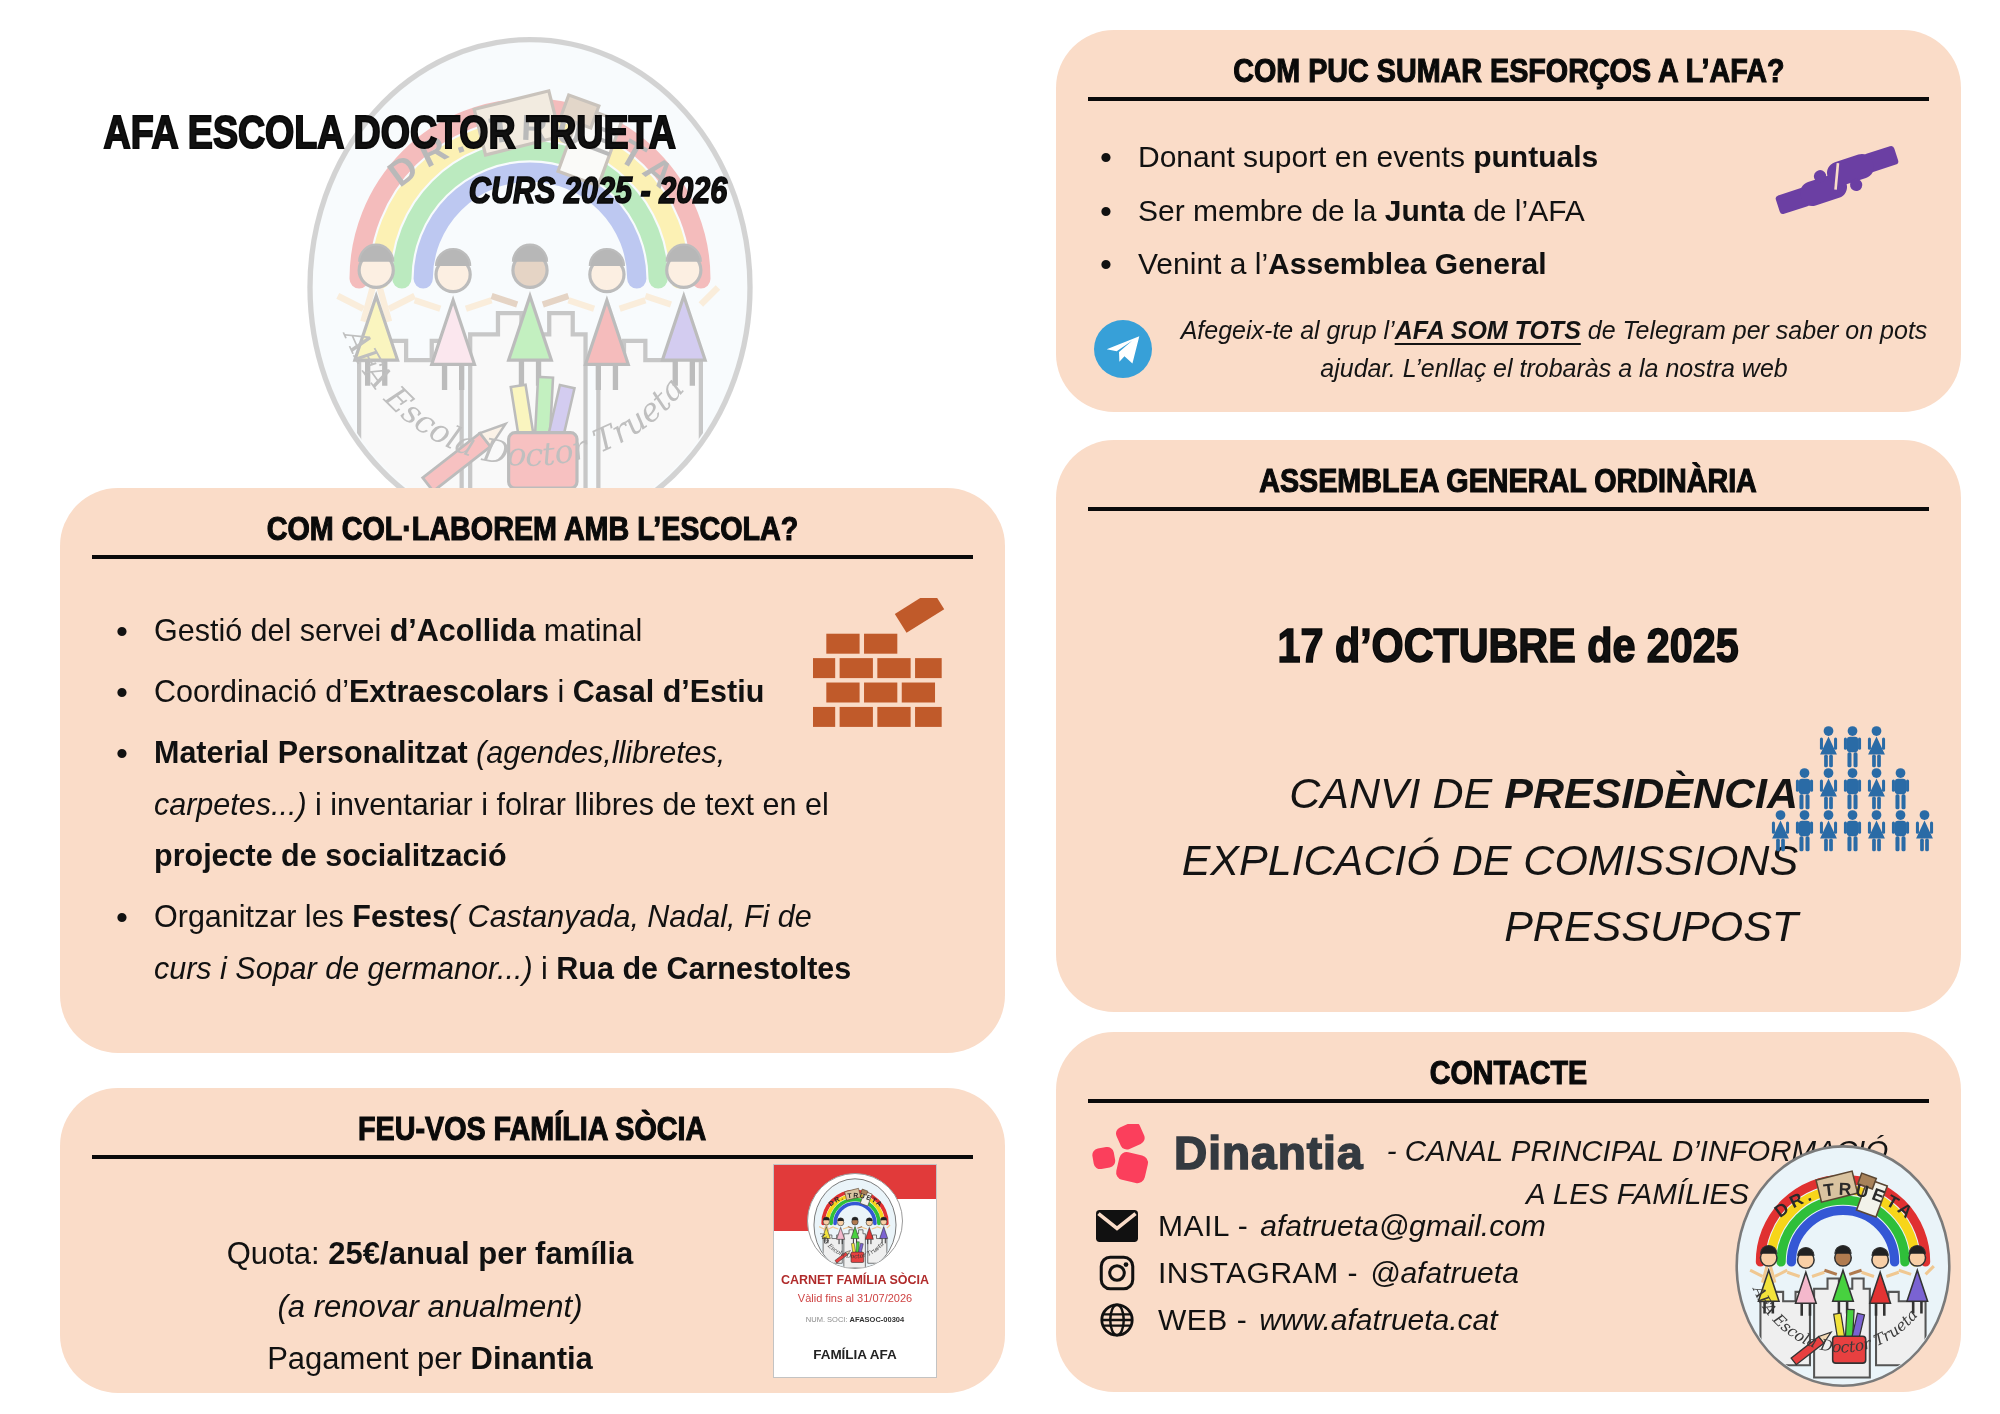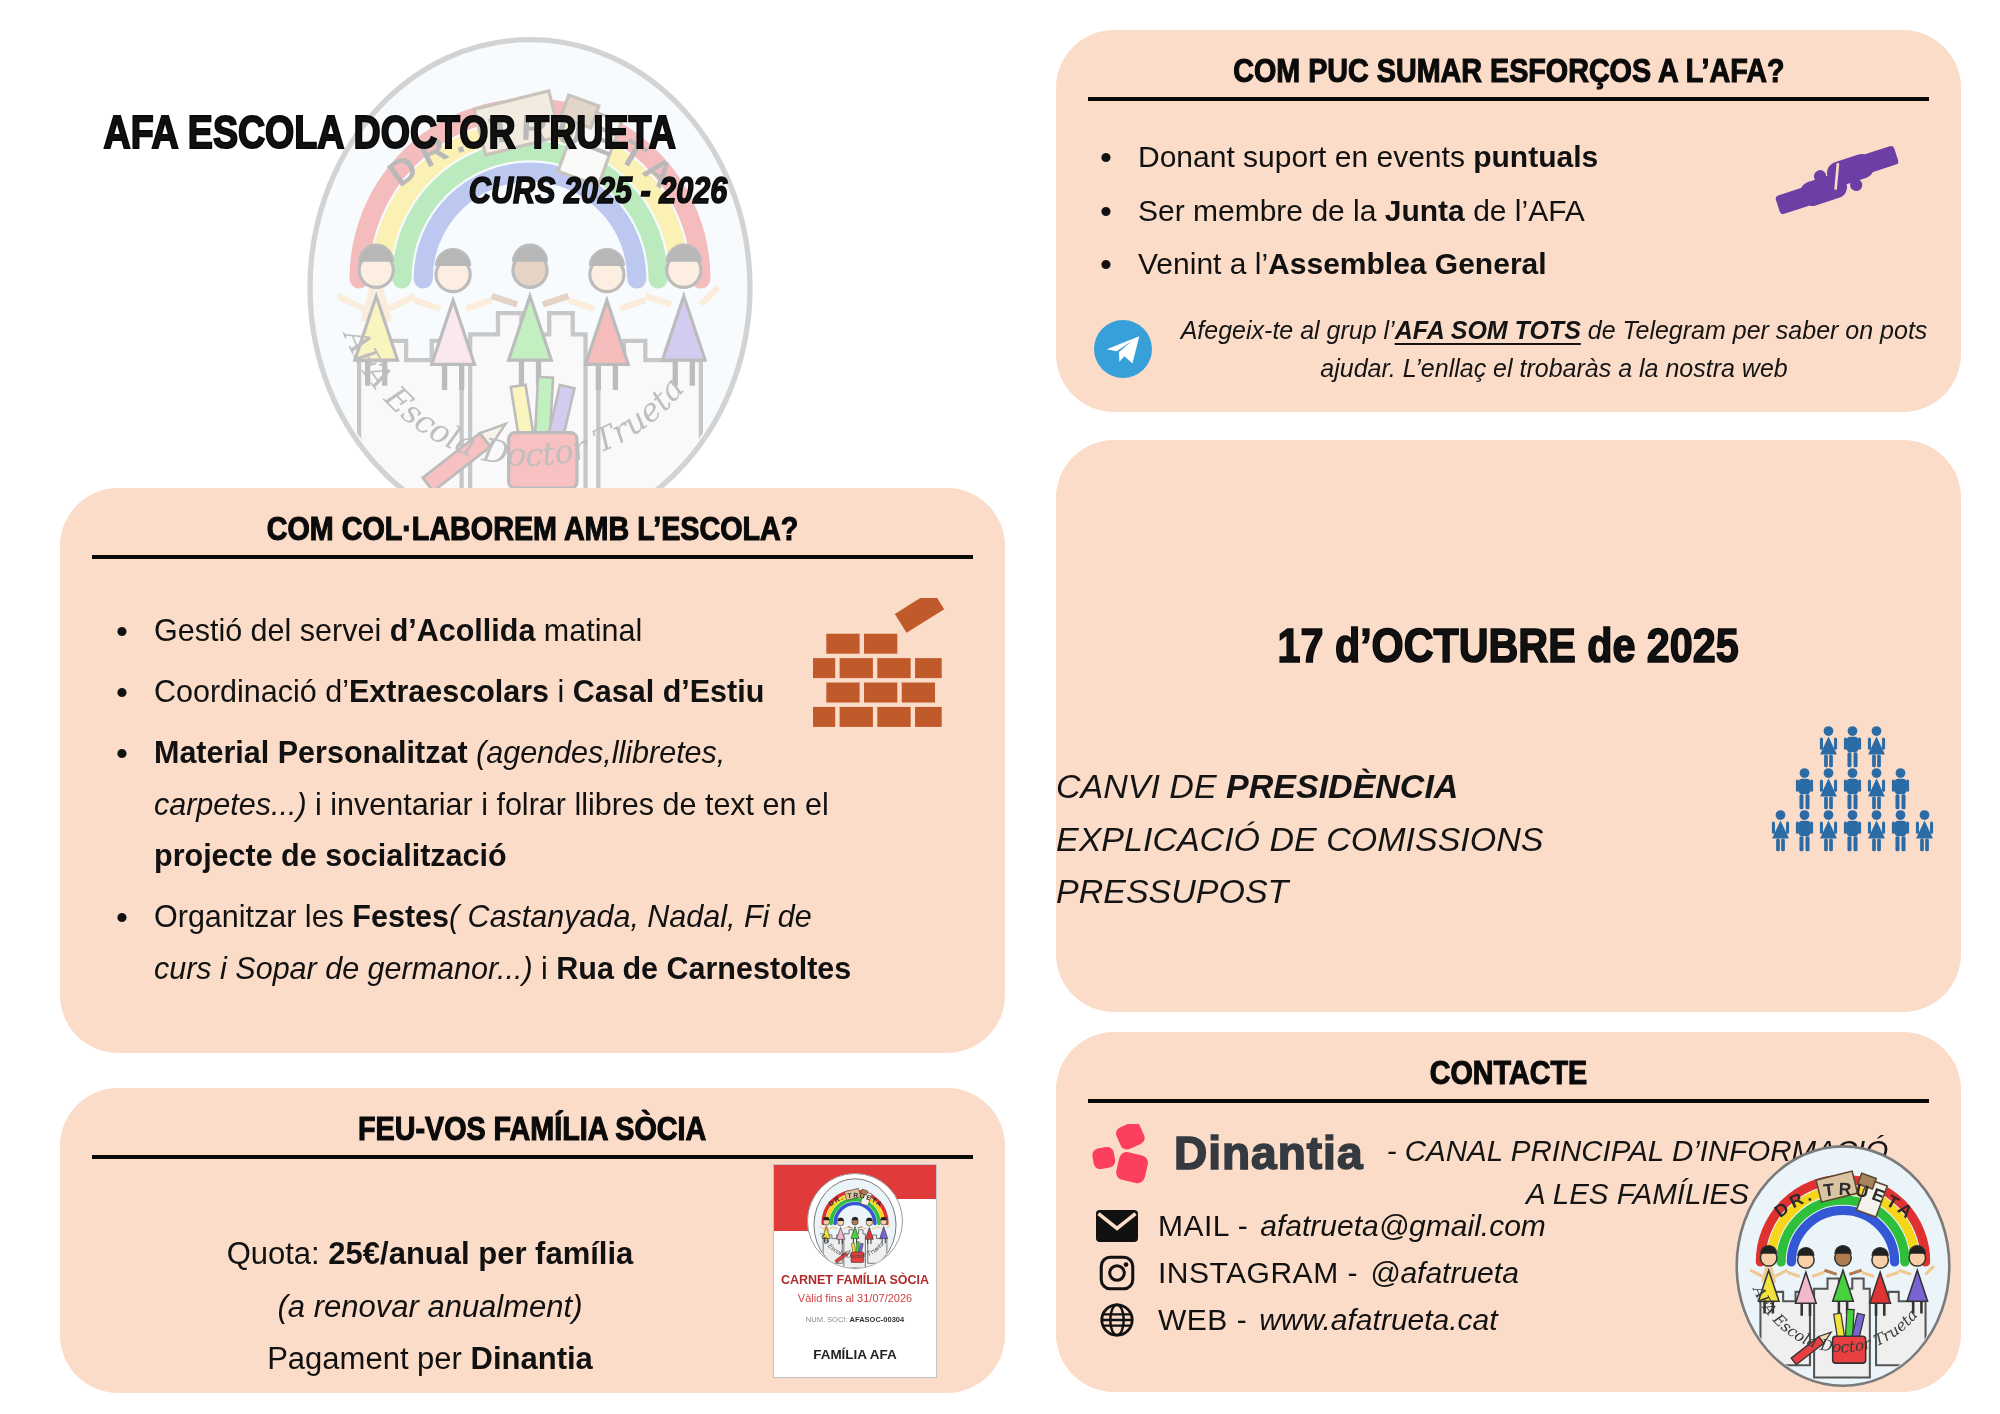--- a/index.html
+++ b/index.html
@@ -45,21 +45,21 @@
   .tg{width:58px;height:58px;flex:0 0 58px;margin-top:8px;}
   .tg-text{margin-left:16px;width:772px;text-align:center;font-style:italic;font-size:25px;line-height:1.5;color:#141414;}
 
   #box-collab .bullets{margin:46px 40px 0 42px;max-width:760px;font-size:30.5px;}
   #box-collab .bullets li{margin-bottom:9px;line-height:1.7;}
   .bricks{position:absolute;right:50px;top:110px;width:142px;height:138px;}
 
   
   .ag-date{position:absolute;left:0;top:178px;width:100%;text-align:center;font-size:48px;font-weight:bold;}
   .ag-date .cond{-webkit-text-stroke:1.6px #0a0a0a;transform:scaleX(.86);}
-  .ag-lines{position:absolute;left:0;top:320px;width:82%;text-align:left;font-size:34px;line-height:1.55;color:#141414;}
+  .ag-lines{position:absolute;left:0;top:320px;width:82%;text-align:right;font-size:43px;line-height:1.55;color:#141414;}
   .crowd{position:absolute;right:26px;top:286px;display:flex;flex-direction:column;align-items:center;}
   .crowd-row{display:flex;gap:3px;justify-content:center;}
   .crowd svg{width:21px;height:42px;}
 
   
   .socia-lines{position:absolute;left:60px;top:140px;width:620px;text-align:center;font-size:31px;line-height:1.7;}
   .card{position:absolute;right:68px;top:76px;width:162px;height:212px;background:#fff;border:1px solid #c3c3c3;overflow:hidden;}
   .card-red{position:absolute;left:0;top:0;width:100%;height:66px;background:#e13a3a;}
   .card-red::after{content:"";position:absolute;right:0;top:34px;width:86px;height:48px;background:#fff;border-top-left-radius:52px;}
   .card-logo{position:absolute;left:50%;top:8px;transform:translateX(-50%);width:94px;height:94px;border-radius:50%;
@@ -289,20 +289,21 @@
       <li><span>Coordinació d’</span><span class="r-b">Extraescolars</span><span> i </span><span class="r-b">Casal d’Estiu</span></li>
       <li><span class="r-b">Material Personalitzat</span><span> </span><span class="r-i">(agendes,llibretes, carpetes...)</span><span> i inventariar i folrar llibres de text en el </span><span class="r-b">projecte de socialització</span></li>
       <li><span>Organitzar les </span><span class="r-b">Festes</span><span class="r-i">( Castanyada, Nadal, Fi de curs i Sopar de germanor...)</span><span> i </span><span class="r-b">Rua de Carnestoltes</span></li>
     </ul>
     <svg class="bricks">
         <use href="#icon-bricks"></use>
       </svg>
   </section>
 
   <section class="box" id="box-assemblea">
+    <h2 class="box-title"><span class="cond">ASSEMBLEA GENERAL ORDINÀRIA</span></h2>
     <div class="ag-date"><span class="cond">17 d’OCTUBRE de 2025</span></div>
     <div class="ag-lines">
       <div><span class="r-i">CANVI DE </span><span class="r-bi">PRESIDÈNCIA</span></div>
       <div><span class="r-i">EXPLICACIÓ DE COMISSIONS</span></div>
       <div><span class="r-i">PRESSUPOST</span></div>
     </div>
     <div class="crowd">
       <div class="crowd-row">
         <svg>
             <use href="#icon-person-f"></use>

